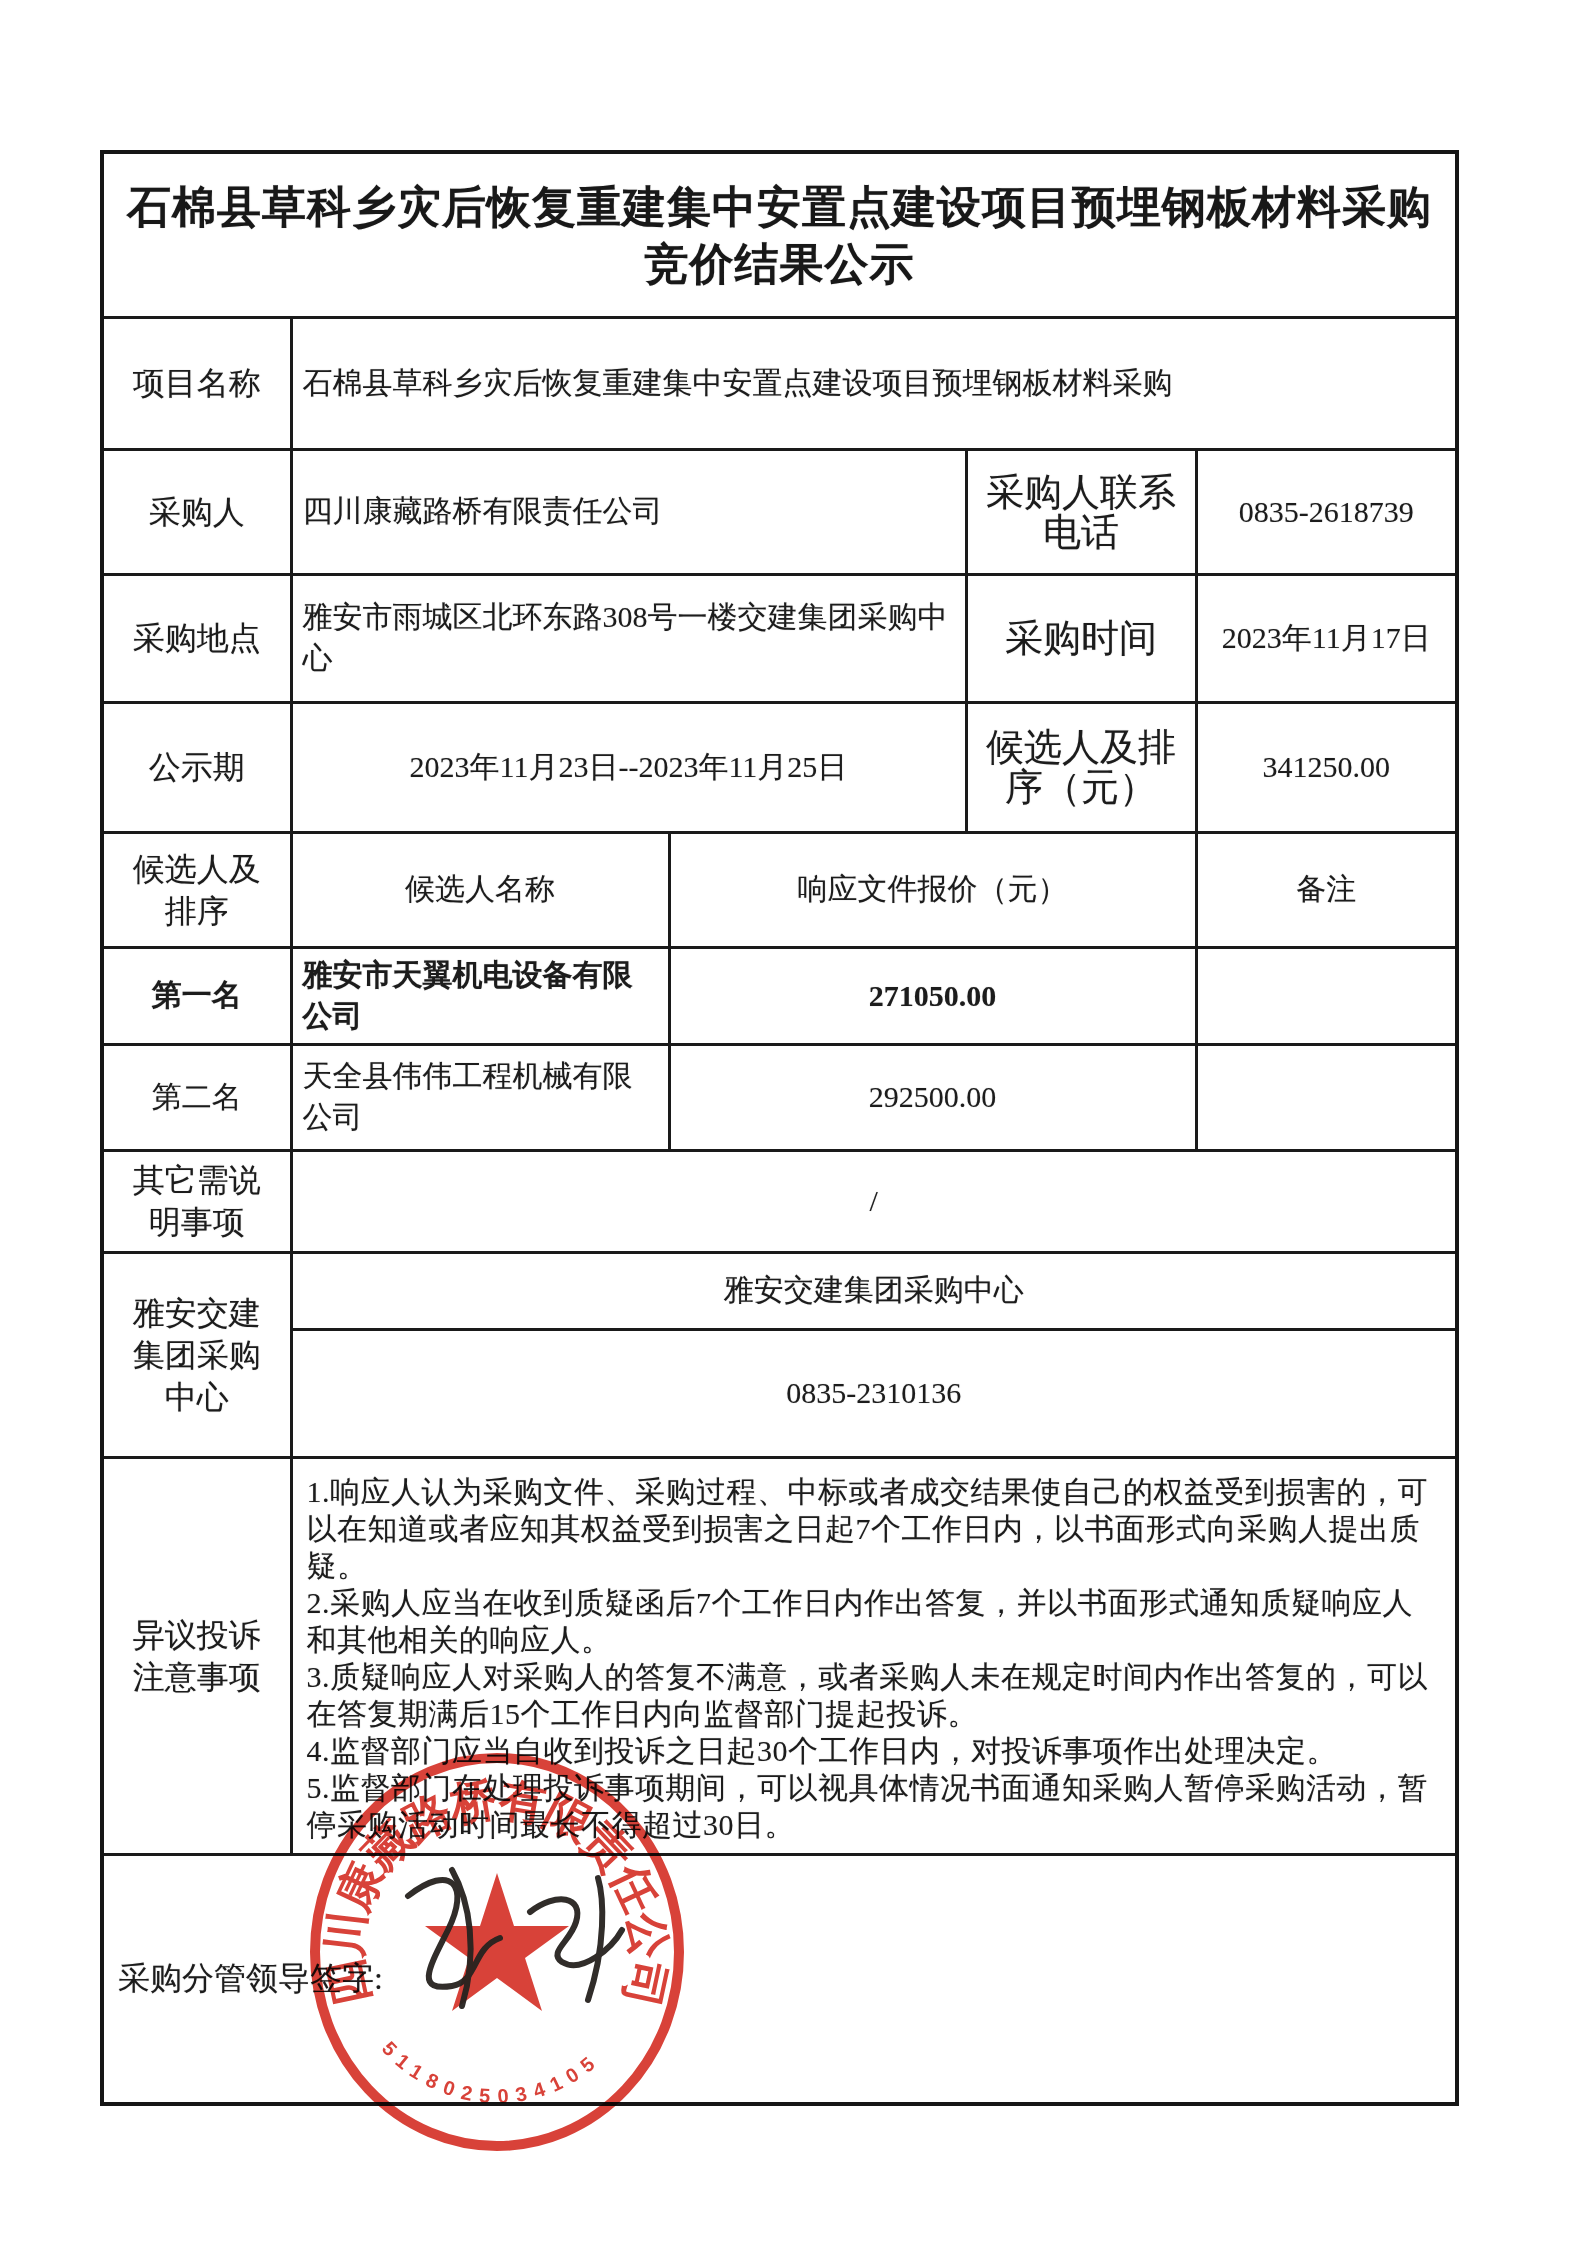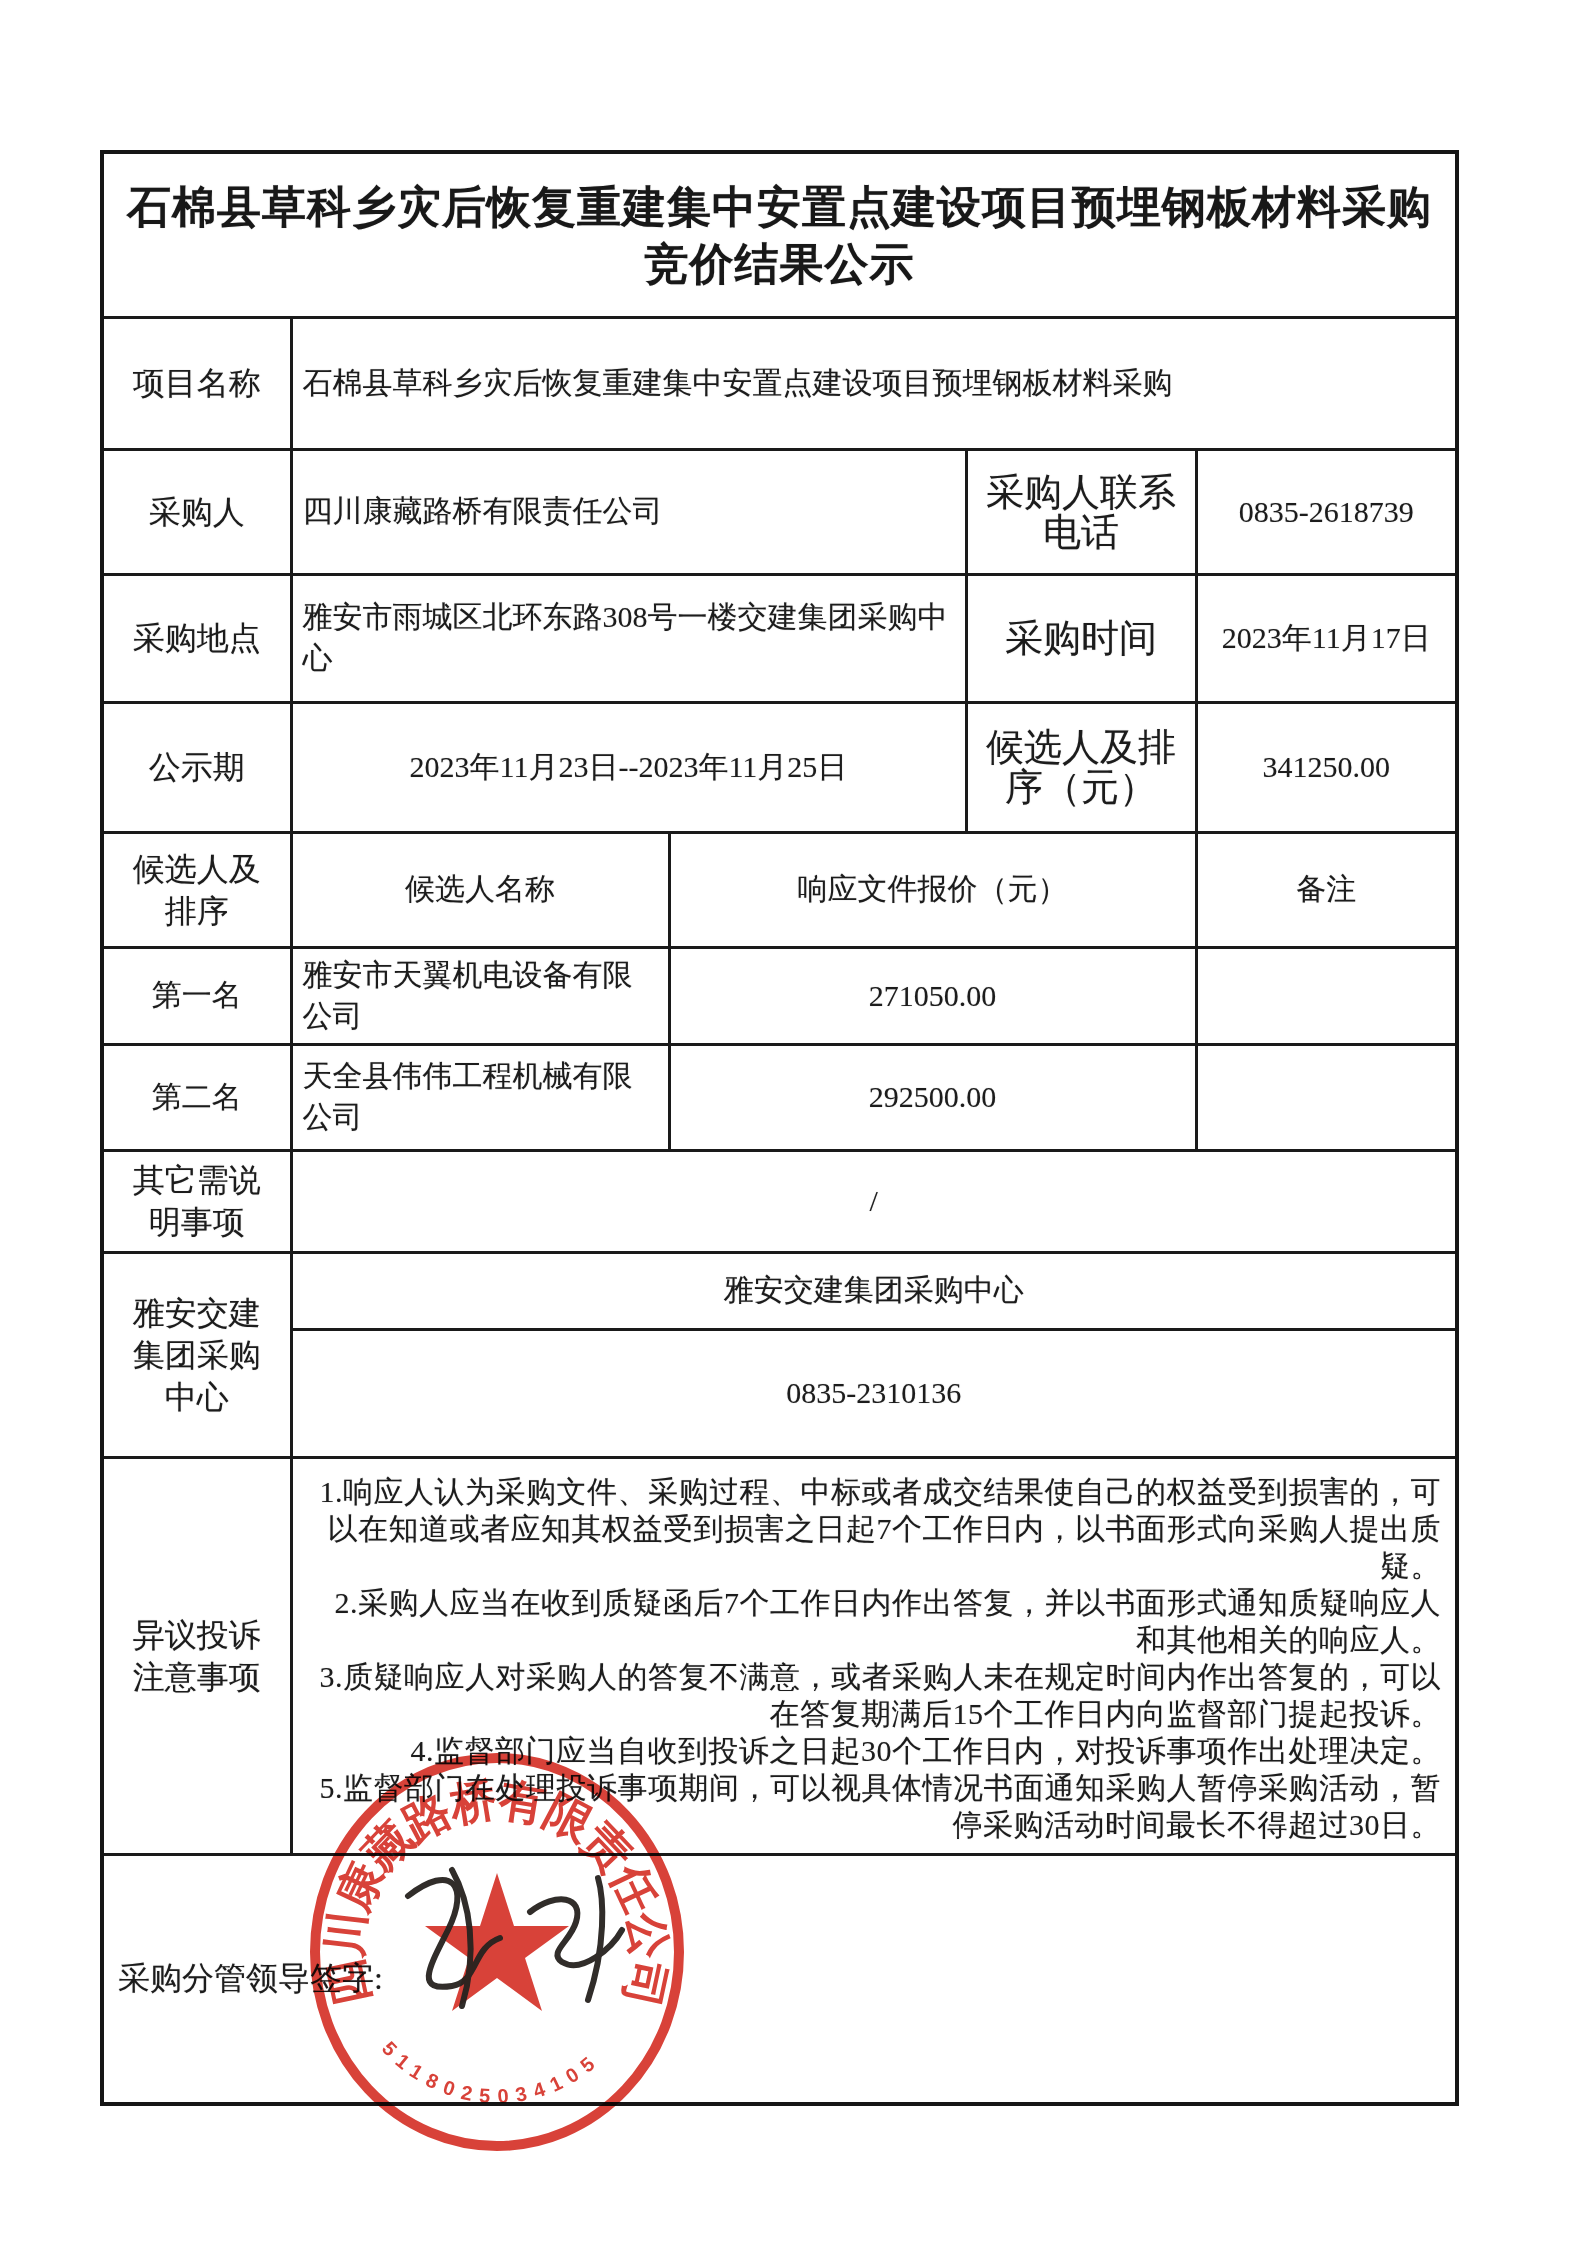--- a/index.html
+++ b/index.html
@@ -25,24 +25,24 @@
     font-family:"Liberation Sans","DejaVu Sans",sans-serif;
     font-weight:700;font-size:44px;line-height:57px;
     letter-spacing:1px;padding:0 17px;color:#181818;
   }
   td.lbl{ text-align:center;font-size:32px;line-height:42px;padding:0 24px; }
   td.val-left{ text-align:left;padding:0 6px 0 10px; }
   td.val-center{ text-align:center;padding:0 4px; }
   td.small-lbl{ text-align:center;font-size:38px;line-height:40px;padding:0 4px; }
   tr.r-title{height:165px;} tr.r-proj{height:132px;} tr.r-buyer{height:125px;}
   tr.r-loc{height:128px;}  tr.r-period{height:130px;margin-top:29px;} tr.r-chead{height:115px;}
-  tr.r-c1{height:97px;}    tr.r-c2{height:106px;}   tr.r-other{height:102px;}
+  tr.r-c1{height:97px;font-weight:bold;}    tr.r-c2{height:106px;}   tr.r-other{height:102px;}
   tr.r-sup1{height:77px;}  tr.r-sup2{height:128px;} tr.r-obj{height:390px;}
   tr.r-sign{height:250px;}
-  td.obj-cell{ text-align:right;padding:14px 14px 10px 14px;vertical-align:top; }
+  td.obj-cell{ text-align:left;padding:14px 14px 10px 14px;vertical-align:top; }
   .obj-item{ font-size:30px;line-height:37px;letter-spacing:.5px; }
   td.sign-cell{ text-align:left;padding-left:14px;font-size:32px; }
   .stamp-svg{
     position:absolute;left:295px;top:1740px;width:410px;height:425px;
     mix-blend-mode:multiply;z-index:5;pointer-events:none;
   }
   .seal{opacity:.88;}
   .sig{opacity:.95;}
   .seal-text{
     font-family:"Liberation Sans","DejaVu Sans",sans-serif;

